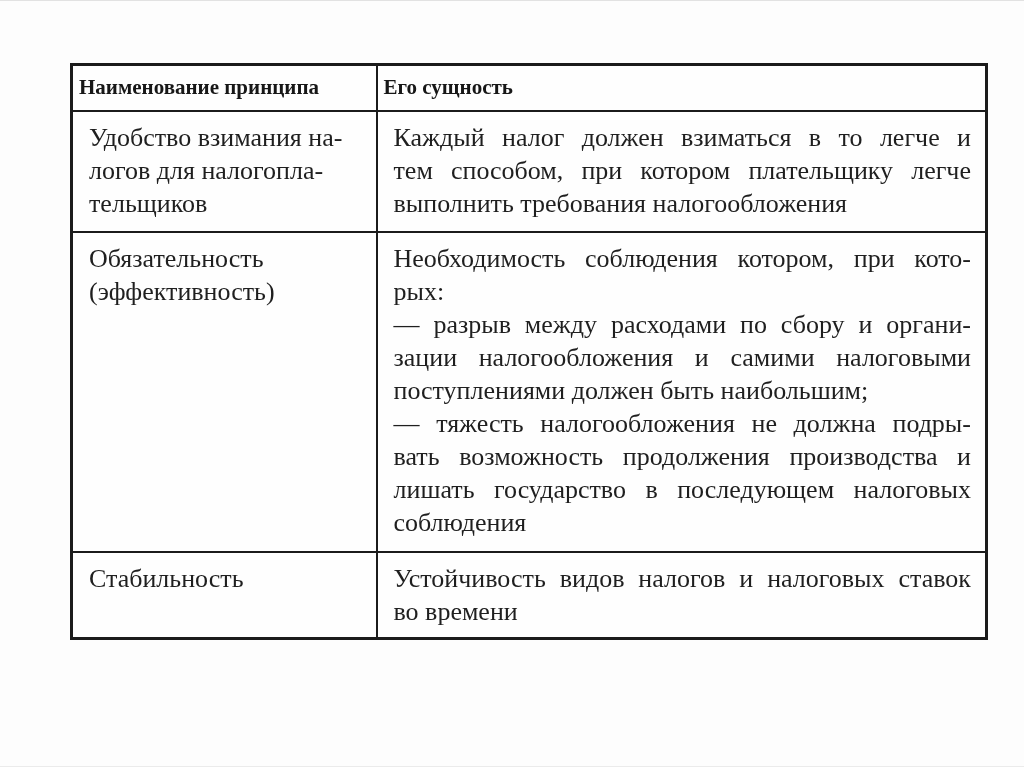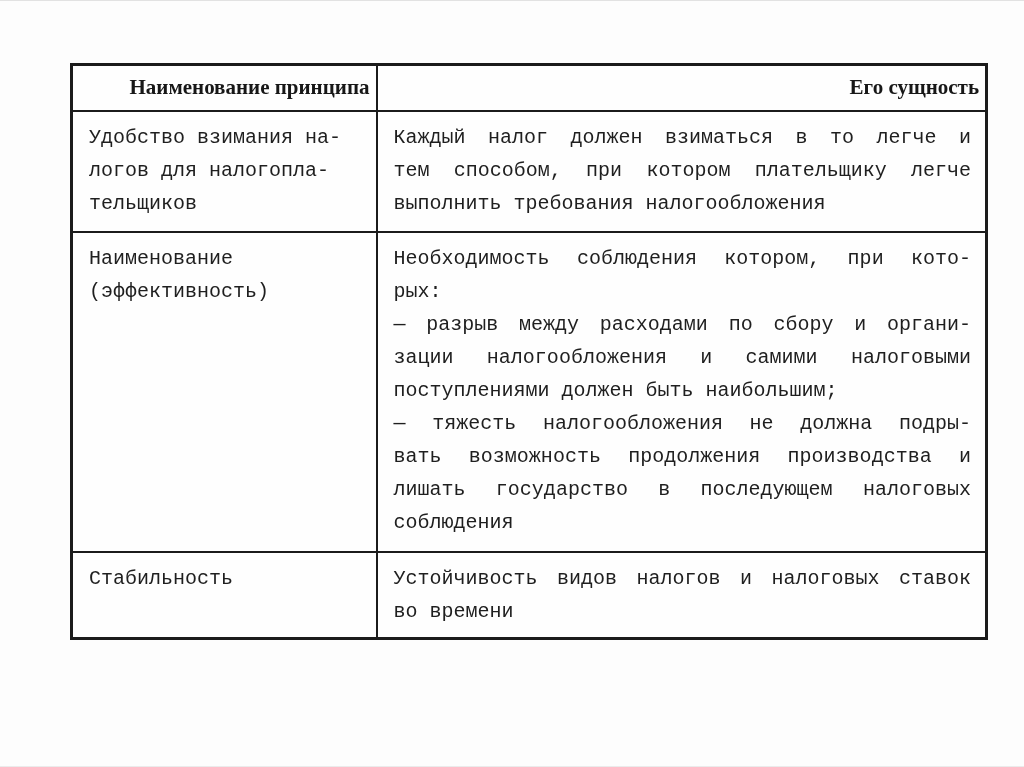--- a/index.html
+++ b/index.html
@@ -27,30 +27,29 @@
   }
   table.principles th,
   table.principles td {
     border: 2px solid #1b1b1b;
     vertical-align: top;
     box-sizing: border-box;
   }
   th {
     font-weight: bold;
     font-size: 21px;
-    text-align: right;
+    text-align: left;
     vertical-align: middle !important;
     padding: 4px 6px;
     color: #171717;
   }
   td {
-    font-size: 20px;
+    font-size: 26px;
     line-height: 33px;
     padding: 9px 14px 9px 16px;
-    font-family: Liberation Mono, monospace;
   }
   .col-principle { width: 305px; }
   .col-essence   { width: 610px; }
   tr.r-head { height: 46px; }
   tr.r-1 { height: 121px; }
   tr.r-2 { height: 320px; }
   tr.r-3 { height: 51px; }
   tr.r-4 { height: 64px; }
   .para { margin: 0; }
   .line { text-align: left; }
@@ -88,21 +87,21 @@
             <div class="para">
               <div class="line j">Каждый налог должен взиматься в то легче и</div>
               <div class="line j">тем способом, при котором плательщику легче</div>
               <div class="line">выполнить требования налогообложения</div>
             </div>
           </td>
       </tr>
       <tr class="r-2">
         <td class="cell-principle">
             <div class="para">
-              <div class="line j">Наименование</div>
+              <div class="line j">Обязательность</div>
               <div class="line">(эффективность)</div>
             </div>
           </td>
         <td class="cell-essence">
             <div class="para">
               <div class="line j">Необходимость соблюдения котором, при кото-</div>
               <div class="line">рых:</div>
             </div>
             <div class="para">
               <div class="line j">— разрыв между расходами по сбору и органи-</div>

